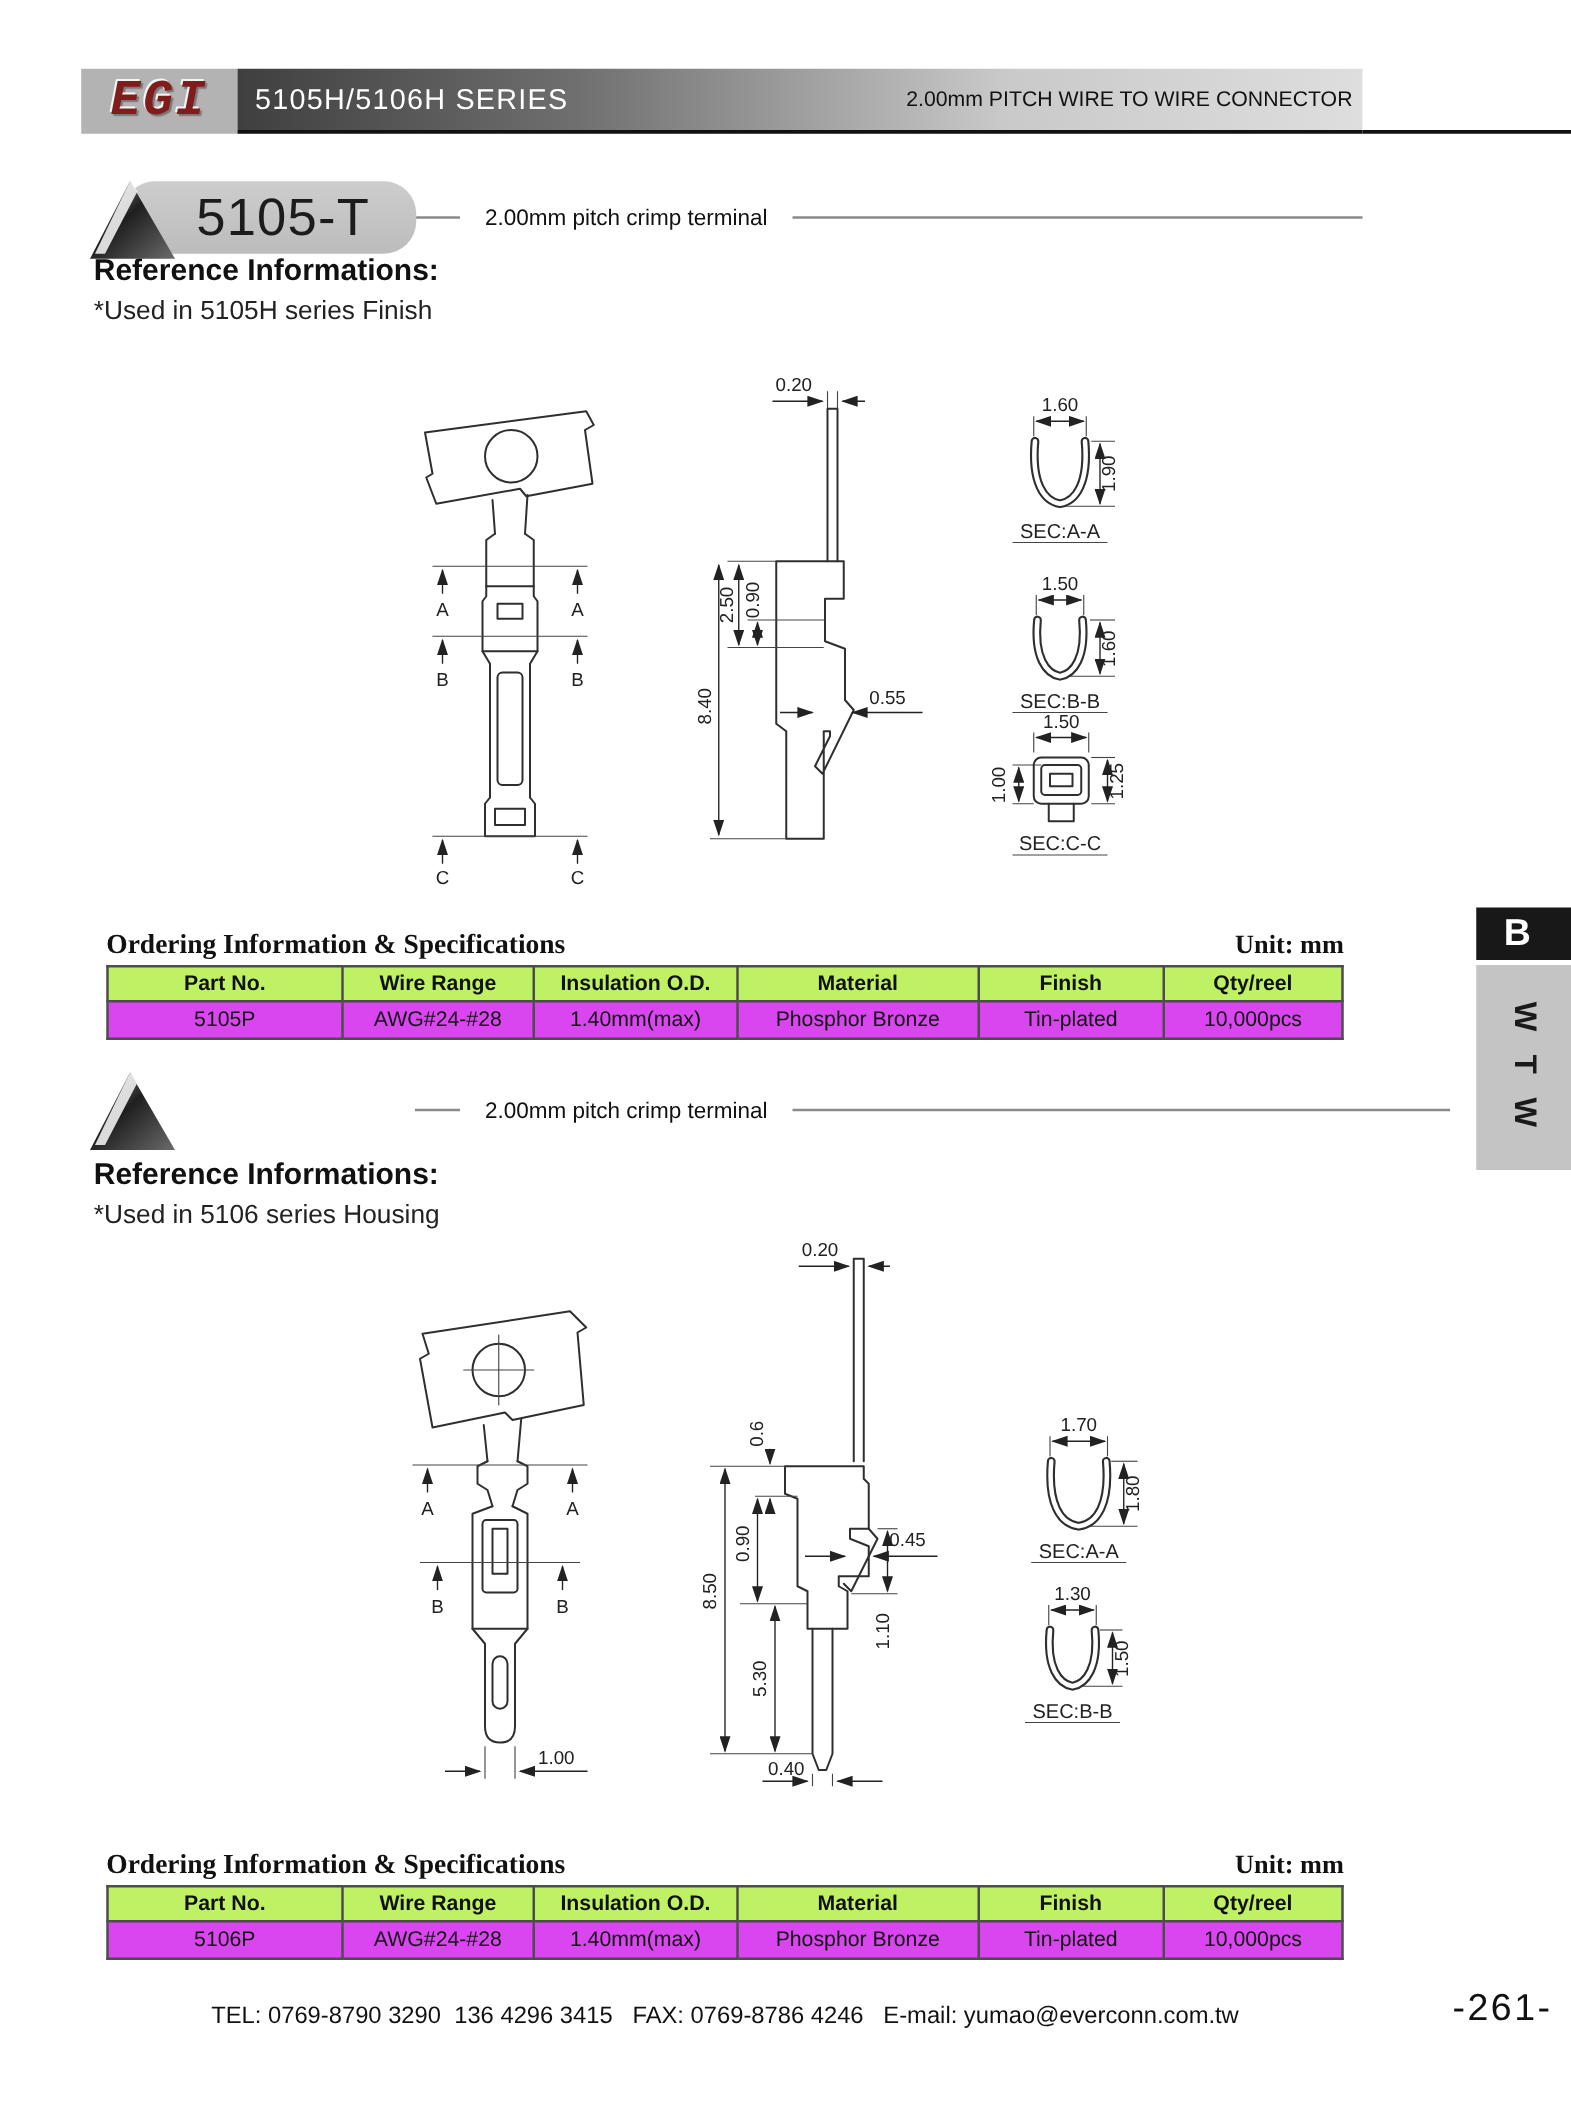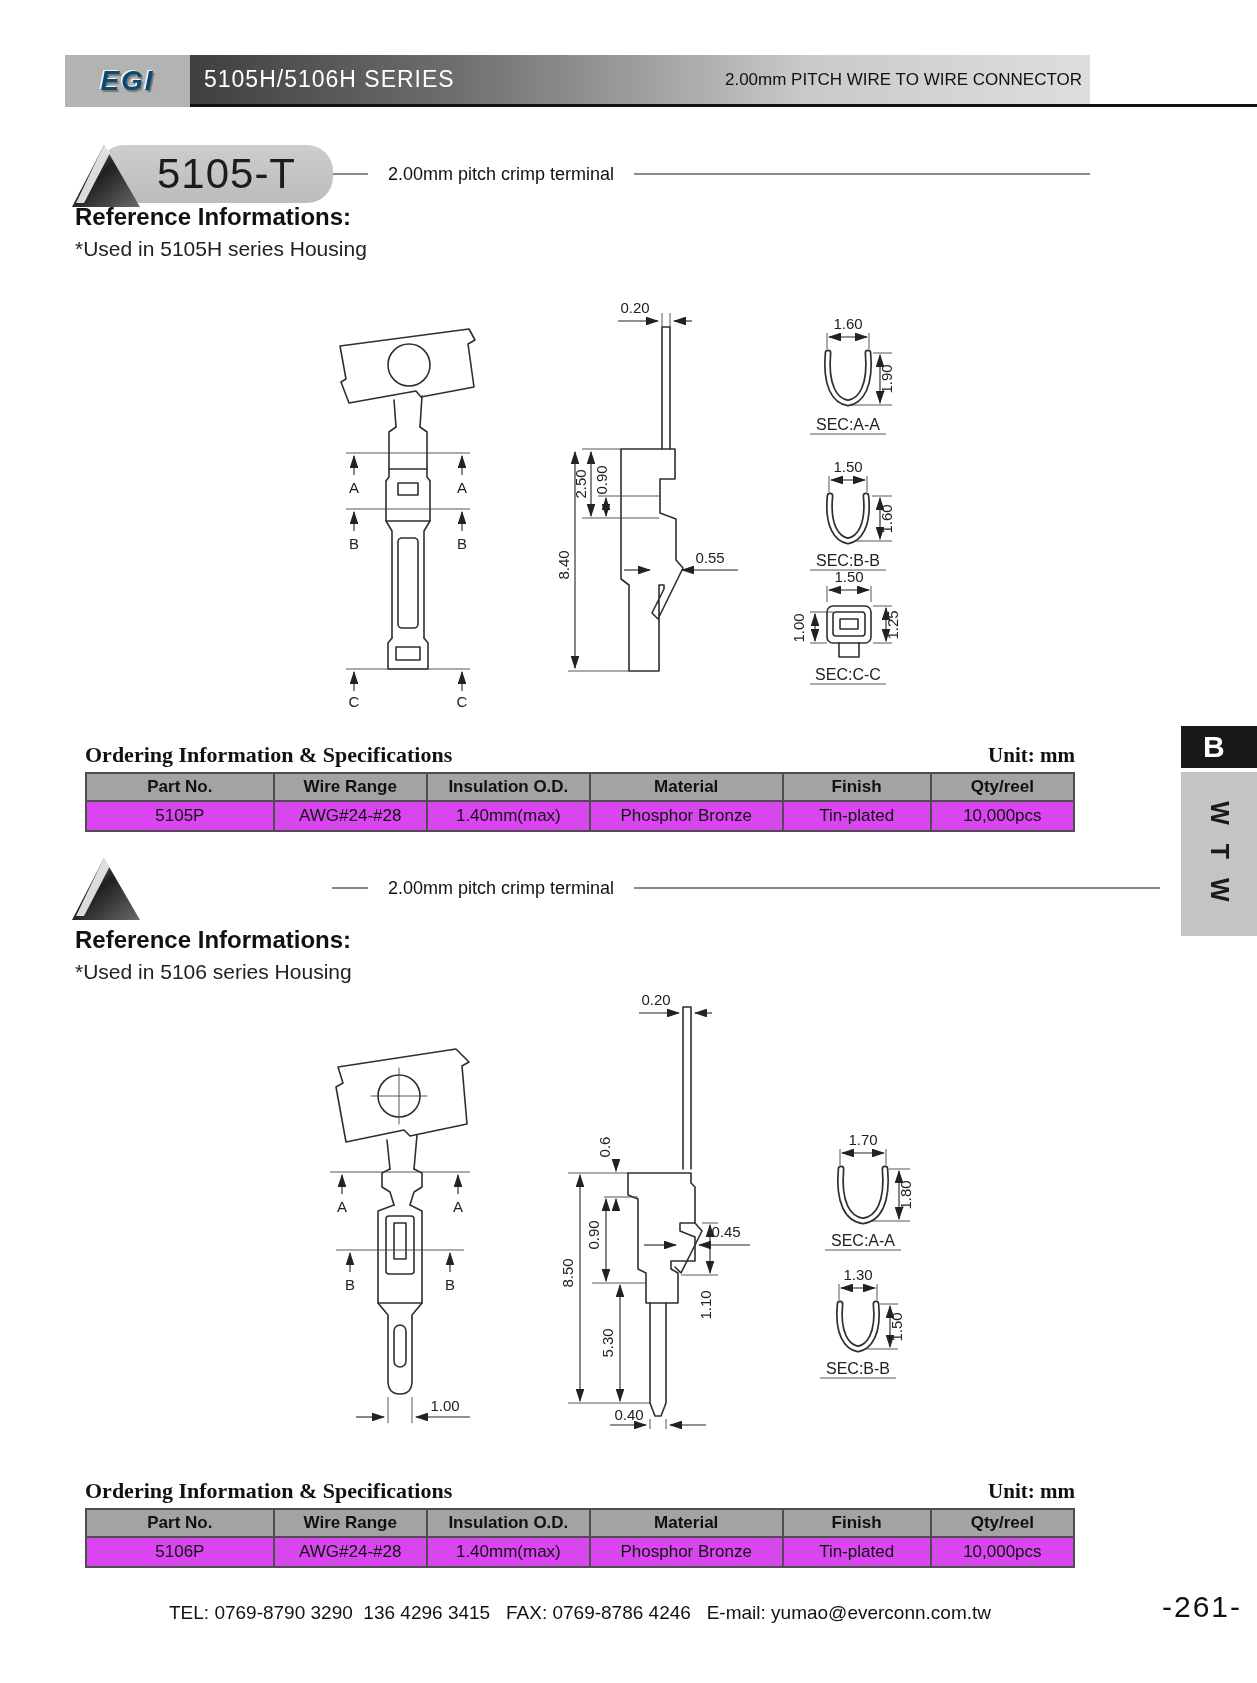--- a/index.html
+++ b/index.html
@@ -2,22 +2,22 @@
 <html><head>
 <meta charset="utf-8">
 <style>
   html,body{margin:0;padding:0;background:#e8e8e8;}
   .page{position:relative;width:1257px;height:1683px;background:#ffffff;margin:0 auto;
         font-family:"Liberation Sans",sans-serif;color:#1a1a1a;overflow:hidden;}
 
   
   .logo-box{position:absolute;left:65px;top:55px;width:125px;height:52px;background:#b3b3b3;
             display:flex;align-items:center;justify-content:center;}
-  .logo-txt{font-weight:bold;font-style:italic;font-size:28px;letter-spacing:2px;color:#0c4a6e;
-            text-shadow:-1.5px -1.5px 0 #f4f4f4,1.5px 1.5px 1px #777;}
+  .logo-txt{font-weight:bold;font-style:italic;font-size:40px;letter-spacing:2px;color:#7f1d1d;
+            text-shadow:-1.5px -1.5px 0 #f4f4f4,1.5px 1.5px 1px #777;font-family:Liberation Mono, monospace;}
   .hdr-bar{position:absolute;left:190px;top:55px;width:900px;height:52px;box-sizing:border-box;
            background:linear-gradient(90deg,#3f3f3f 0%,#6f6f6f 30%,#c9c9c9 68%,#dedede 100%);
            border-bottom:3px solid #111;display:flex;align-items:center;}
   .hdr-title{color:#fff;font-size:23px;font-weight:normal;margin-left:14px;letter-spacing:1px;white-space:nowrap;}
   .hdr-sub{color:#111;font-size:17px;margin-left:auto;margin-right:8px;white-space:nowrap;}
   .hdr-ext{position:absolute;left:1090px;top:104px;width:167px;height:3px;background:#111;}
 
   
   .badge{position:absolute;left:68px;width:270px;height:66px;}
   .pill{position:absolute;left:30px;top:2px;width:235px;height:58px;background:linear-gradient(#cdcdcd,#bcbcbc);
@@ -32,21 +32,21 @@
   .ref-h{position:absolute;left:75px;margin:0;font-size:24px;font-weight:bold;color:#111;}
   .ref-n{position:absolute;left:75px;font-size:21px;color:#222;}
 
   
   .order-row{position:absolute;left:85px;width:990px;display:flex;justify-content:space-between;
              align-items:baseline;font-family:"Liberation Serif",serif;font-weight:bold;color:#111;}
   .order-title{font-size:22px;}
   .order-unit{font-size:21px;}
   table.spec{position:absolute;border-collapse:collapse;width:990px;table-layout:fixed;}
   table.spec th,table.spec td{border:2px solid #4d4d4d;text-align:center;padding:0;font-size:17px;color:#111;}
-  table.spec th{background:#a3a3a3;height:26px;font-weight:bold;}
+  table.spec th{background:#bef264;height:26px;font-weight:bold;}
   table.spec td{height:28px;background:#d946ef;}
 
   
   .tab-b{position:absolute;left:1181px;top:726px;width:76px;height:42px;background:#181818;color:#fff;
          font-size:30px;font-weight:bold;display:flex;align-items:center;padding-left:22px;box-sizing:border-box;}
   .tab-wtw{position:absolute;left:1181px;top:772px;width:76px;height:164px;background:#c4c4c4;
            display:flex;align-items:center;justify-content:center;}
   .wtw{transform:rotate(90deg);font-size:25px;font-weight:bold;letter-spacing:6px;white-space:nowrap;color:#1a1a1a;}
 
   
@@ -92,21 +92,21 @@
     <div class="pill">
       <span>5105-T</span>
     </div>
   </div>
   <div class="tagline" style="left:332px;top:160px;width:758px;">
     <span class="tl-seg" style="width:36px;"></span>
     <span class="tl-text">2.00mm pitch crimp terminal</span>
     <span class="tl-seg tl-grow"></span>
   </div>
   <h2 class="ref-h" style="top:203px;">Reference Informations:</h2>
-  <div class="ref-n" style="top:237px;">*Used in 5105H series Housing</div>
+  <div class="ref-n" style="top:237px;">*Used in 5105H series Finish</div>
 
   <svg class="drawing" style="left:288px;top:283px;" width="800" height="430" viewBox="0 0 800 430">
     <defs>
       <marker id="ar1" viewBox="0 0 12 8" refX="11" refY="4" markerWidth="12" markerHeight="8" orient="auto-start-reverse">
         <path d="M0,0 L12,4 L0,8 Z" fill="#222"></path>
       </marker>
     </defs>
 
     <g class="part">
       <path d="M52,63 L181,46 L187,57 L180,61 L186,104 L133,114 L128,108 L61,120 L53,99 L58,96 Z"></path>

